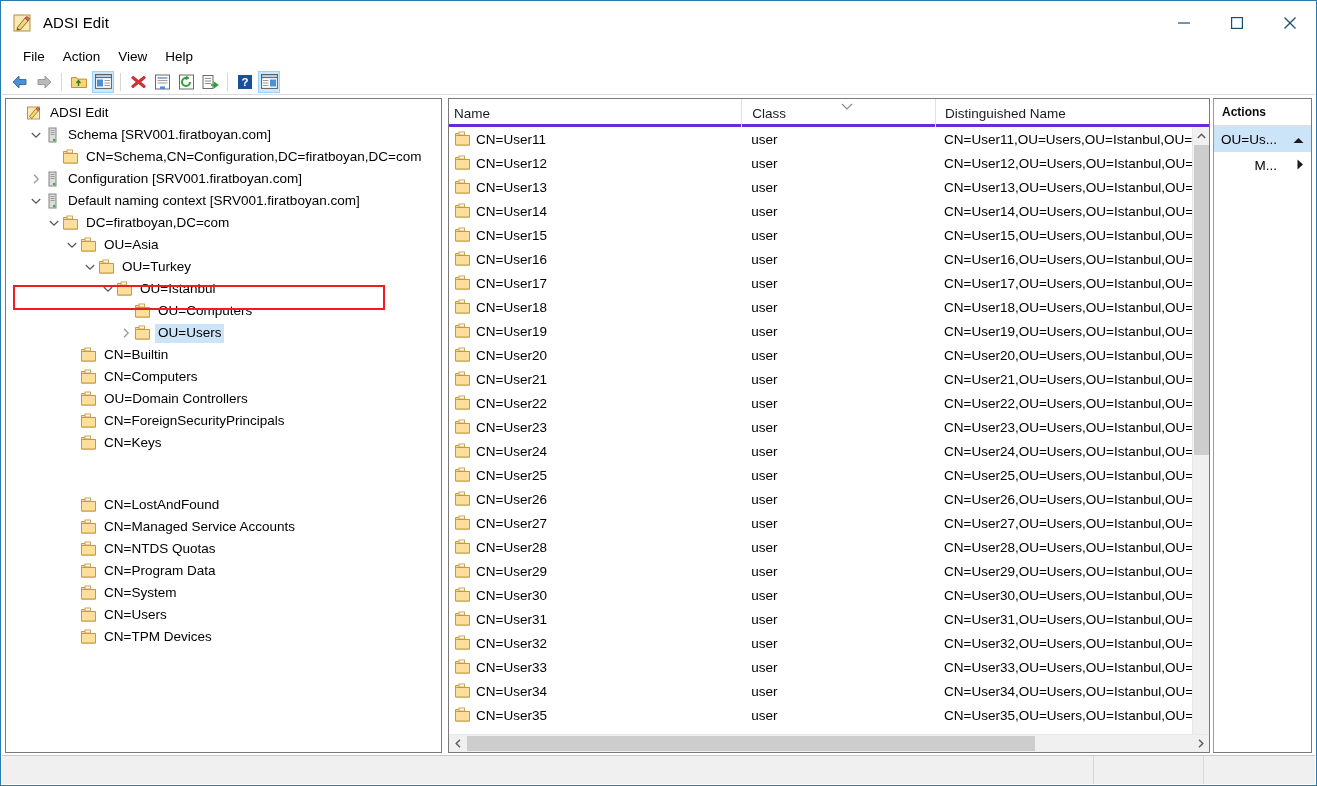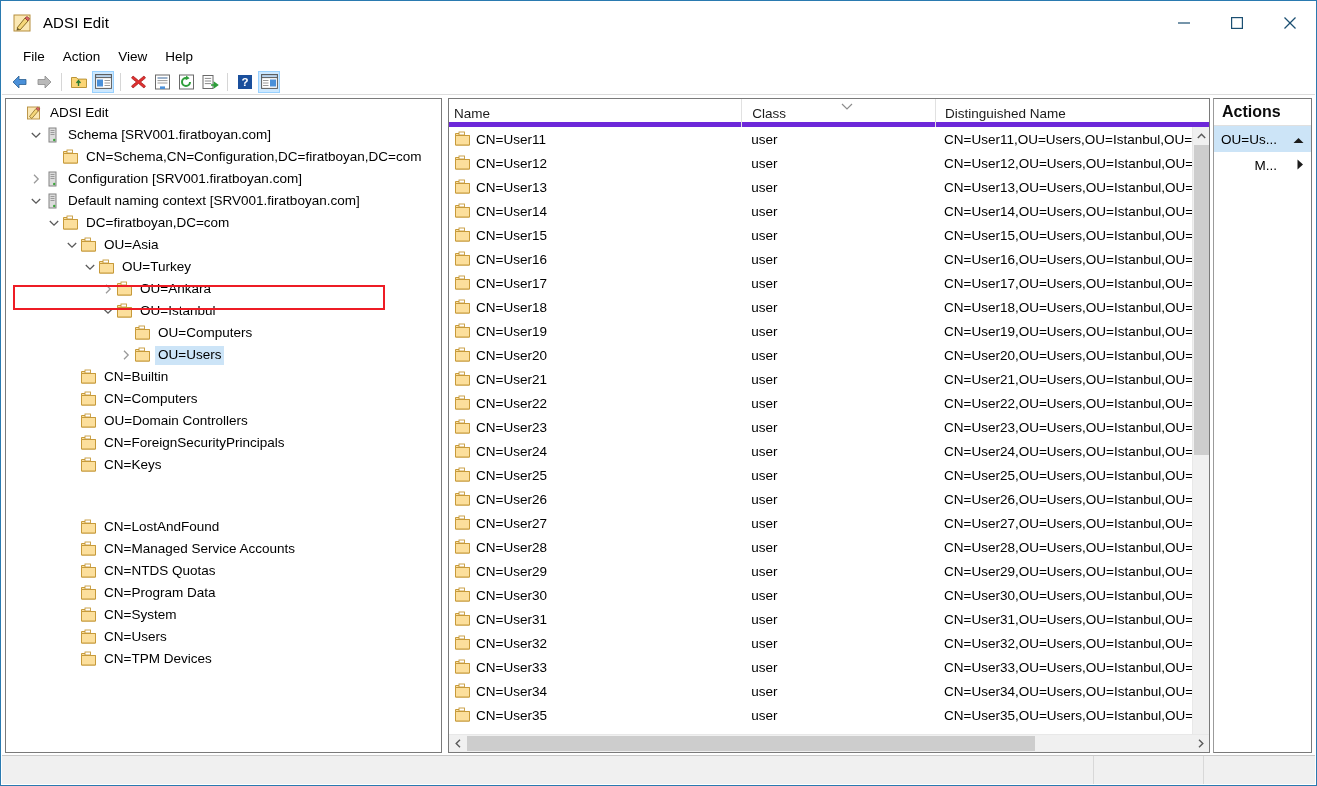--- a/index.html
+++ b/index.html
@@ -195,21 +195,21 @@
     box-sizing: border-box;
     pointer-events: none;
     z-index: 5;
   }
 
   
   .lv-header {
     position: relative;
     height: 28px;
     background: #ffffff;
-    border-bottom: 5px solid #6d28d9;
+    border-bottom: 3px solid #6d28d9;
     display: flex;
     box-sizing: border-box;
   }
   .lv-col {
     position: relative;
     font-size: 13.5px;
     color: #1b1b1b;
     display: flex;
     align-items: center;
     padding-left: 10px;
@@ -294,21 +294,21 @@
     height: 15px;
     background: #cdcdcd;
   }
 
   
   .act-title {
     height: 27px;
     display: flex;
     align-items: center;
     padding-left: 8px;
-    font-size: 16px;
+    font-size: 12px;
     font-weight: bold;
     color: #0b0b0b;
     border-bottom: 1px solid #e0e0e0;
     box-sizing: border-box;
   }
   .act-group {
     height: 26px;
     display: flex;
     align-items: center;
     background: #cce4f7;
@@ -574,33 +574,20 @@
             </span>
             <span class="ic"><svg width="17" height="16" viewBox="0 0 17 16">
                 <path d="M1.5 2.5 h7 v2 h7 v9.5 h-14 Z" fill="#fbe0a0" stroke="#c79a3a" stroke-width="1"></path>
                 <rect x="5" y="1" width="5.5" height="3" fill="#ffffff" stroke="#c79a3a" stroke-width="0.9"></rect>
                 <path d="M1.5 4.5 h14 v9.5 h-14 Z" fill="#fcdf9c" stroke="#c79a3a" stroke-width="1"></path>
               </svg></span>
             <span class="lbl">OU=Turkey</span>
           </div>
           <div class="tree-row" style="padding-left: 94px;">
             <span class="chev">
-              <svg width="7" height="10" viewBox="0 0 7 10">
-                <path d="M1 0.8 L5.2 5 L1 9.2" fill="none" stroke="#9a9a9a" stroke-width="1.3"></path>
-              </svg>
-            </span>
-            <span class="ic"><svg width="17" height="16" viewBox="0 0 17 16">
-                <path d="M1.5 2.5 h7 v2 h7 v9.5 h-14 Z" fill="#fbe0a0" stroke="#c79a3a" stroke-width="1"></path>
-                <rect x="5" y="1" width="5.5" height="3" fill="#ffffff" stroke="#c79a3a" stroke-width="0.9"></rect>
-                <path d="M1.5 4.5 h14 v9.5 h-14 Z" fill="#fcdf9c" stroke="#c79a3a" stroke-width="1"></path>
-              </svg></span>
-            <span class="lbl">OU=Ankara</span>
-          </div>
-          <div class="tree-row" style="padding-left: 94px;">
-            <span class="chev">
               <svg width="10" height="7" viewBox="0 0 10 7">
                 <path d="M0.8 1 L5 5.2 L9.2 1" fill="none" stroke="#5a5a5a" stroke-width="1.3"></path>
               </svg>
             </span>
             <span class="ic"><svg width="17" height="16" viewBox="0 0 17 16">
                 <path d="M1.5 2.5 h7 v2 h7 v9.5 h-14 Z" fill="#fbe0a0" stroke="#c79a3a" stroke-width="1"></path>
                 <rect x="5" y="1" width="5.5" height="3" fill="#ffffff" stroke="#c79a3a" stroke-width="0.9"></rect>
                 <path d="M1.5 4.5 h14 v9.5 h-14 Z" fill="#fcdf9c" stroke="#c79a3a" stroke-width="1"></path>
               </svg></span>
             <span class="lbl">OU=Istanbul</span>

